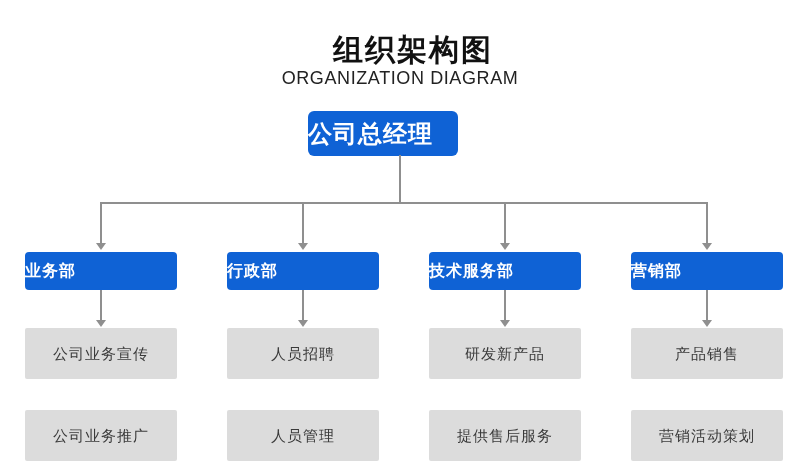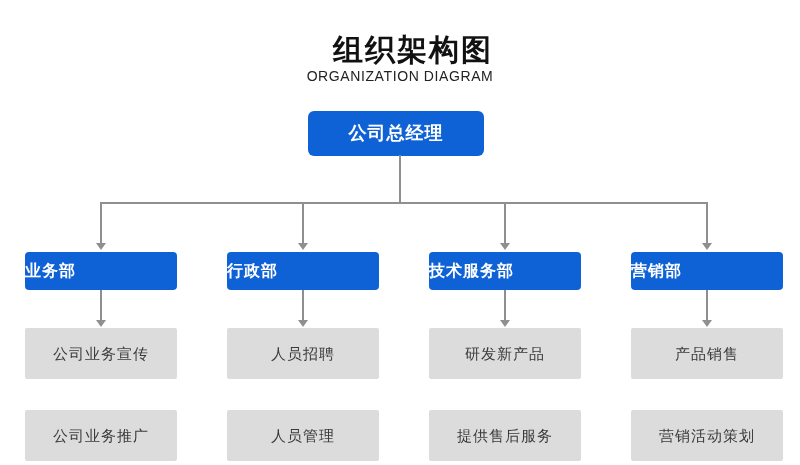--- a/index.html
+++ b/index.html
@@ -23,28 +23,28 @@
   .title{
     position:absolute;top:30px;left:0;width:800px;
     text-align:center;
     font-size:30px;font-weight:700;color:var(--title-text);
     letter-spacing:2px;
     padding-left:13px;
   }
   .subtitle{
     position:absolute;top:68px;left:0;width:800px;
     text-align:center;
-    font-size:14px;font-weight:400;color:#222222;
+    font-size:18px;font-weight:400;color:#222222;
     letter-spacing:0.6px;
   }
   .root-box{
-    position:absolute;left:308px;top:111px;width:176px;height:45px;
+    position:absolute;left:308px;top:111px;width:150px;height:45px;
     background:var(--node-blue);border-radius:6px;
-    color:#ffffff;font-size:18px;font-weight:700;
-    line-height:45px;text-align:center;
+    color:#ffffff;font-size:24px;font-weight:700;
+    line-height:45px;
     letter-spacing:1px;
   }
   
   .stem{position:absolute;left:399px;top:155px;width:2px;height:48px;background:var(--connector);}
   .hline{position:absolute;left:100px;top:202px;width:608px;height:2px;background:var(--connector);}
   .drop{position:absolute;top:204px;width:2px;height:40px;background:var(--connector);}
   .drop.d1{left:100px;}.drop.d2{left:302px;}.drop.d3{left:504px;}.drop.d4{left:706px;}
   .tri{
     width:0;height:0;
     border-left:5px solid transparent;border-right:5px solid transparent;

